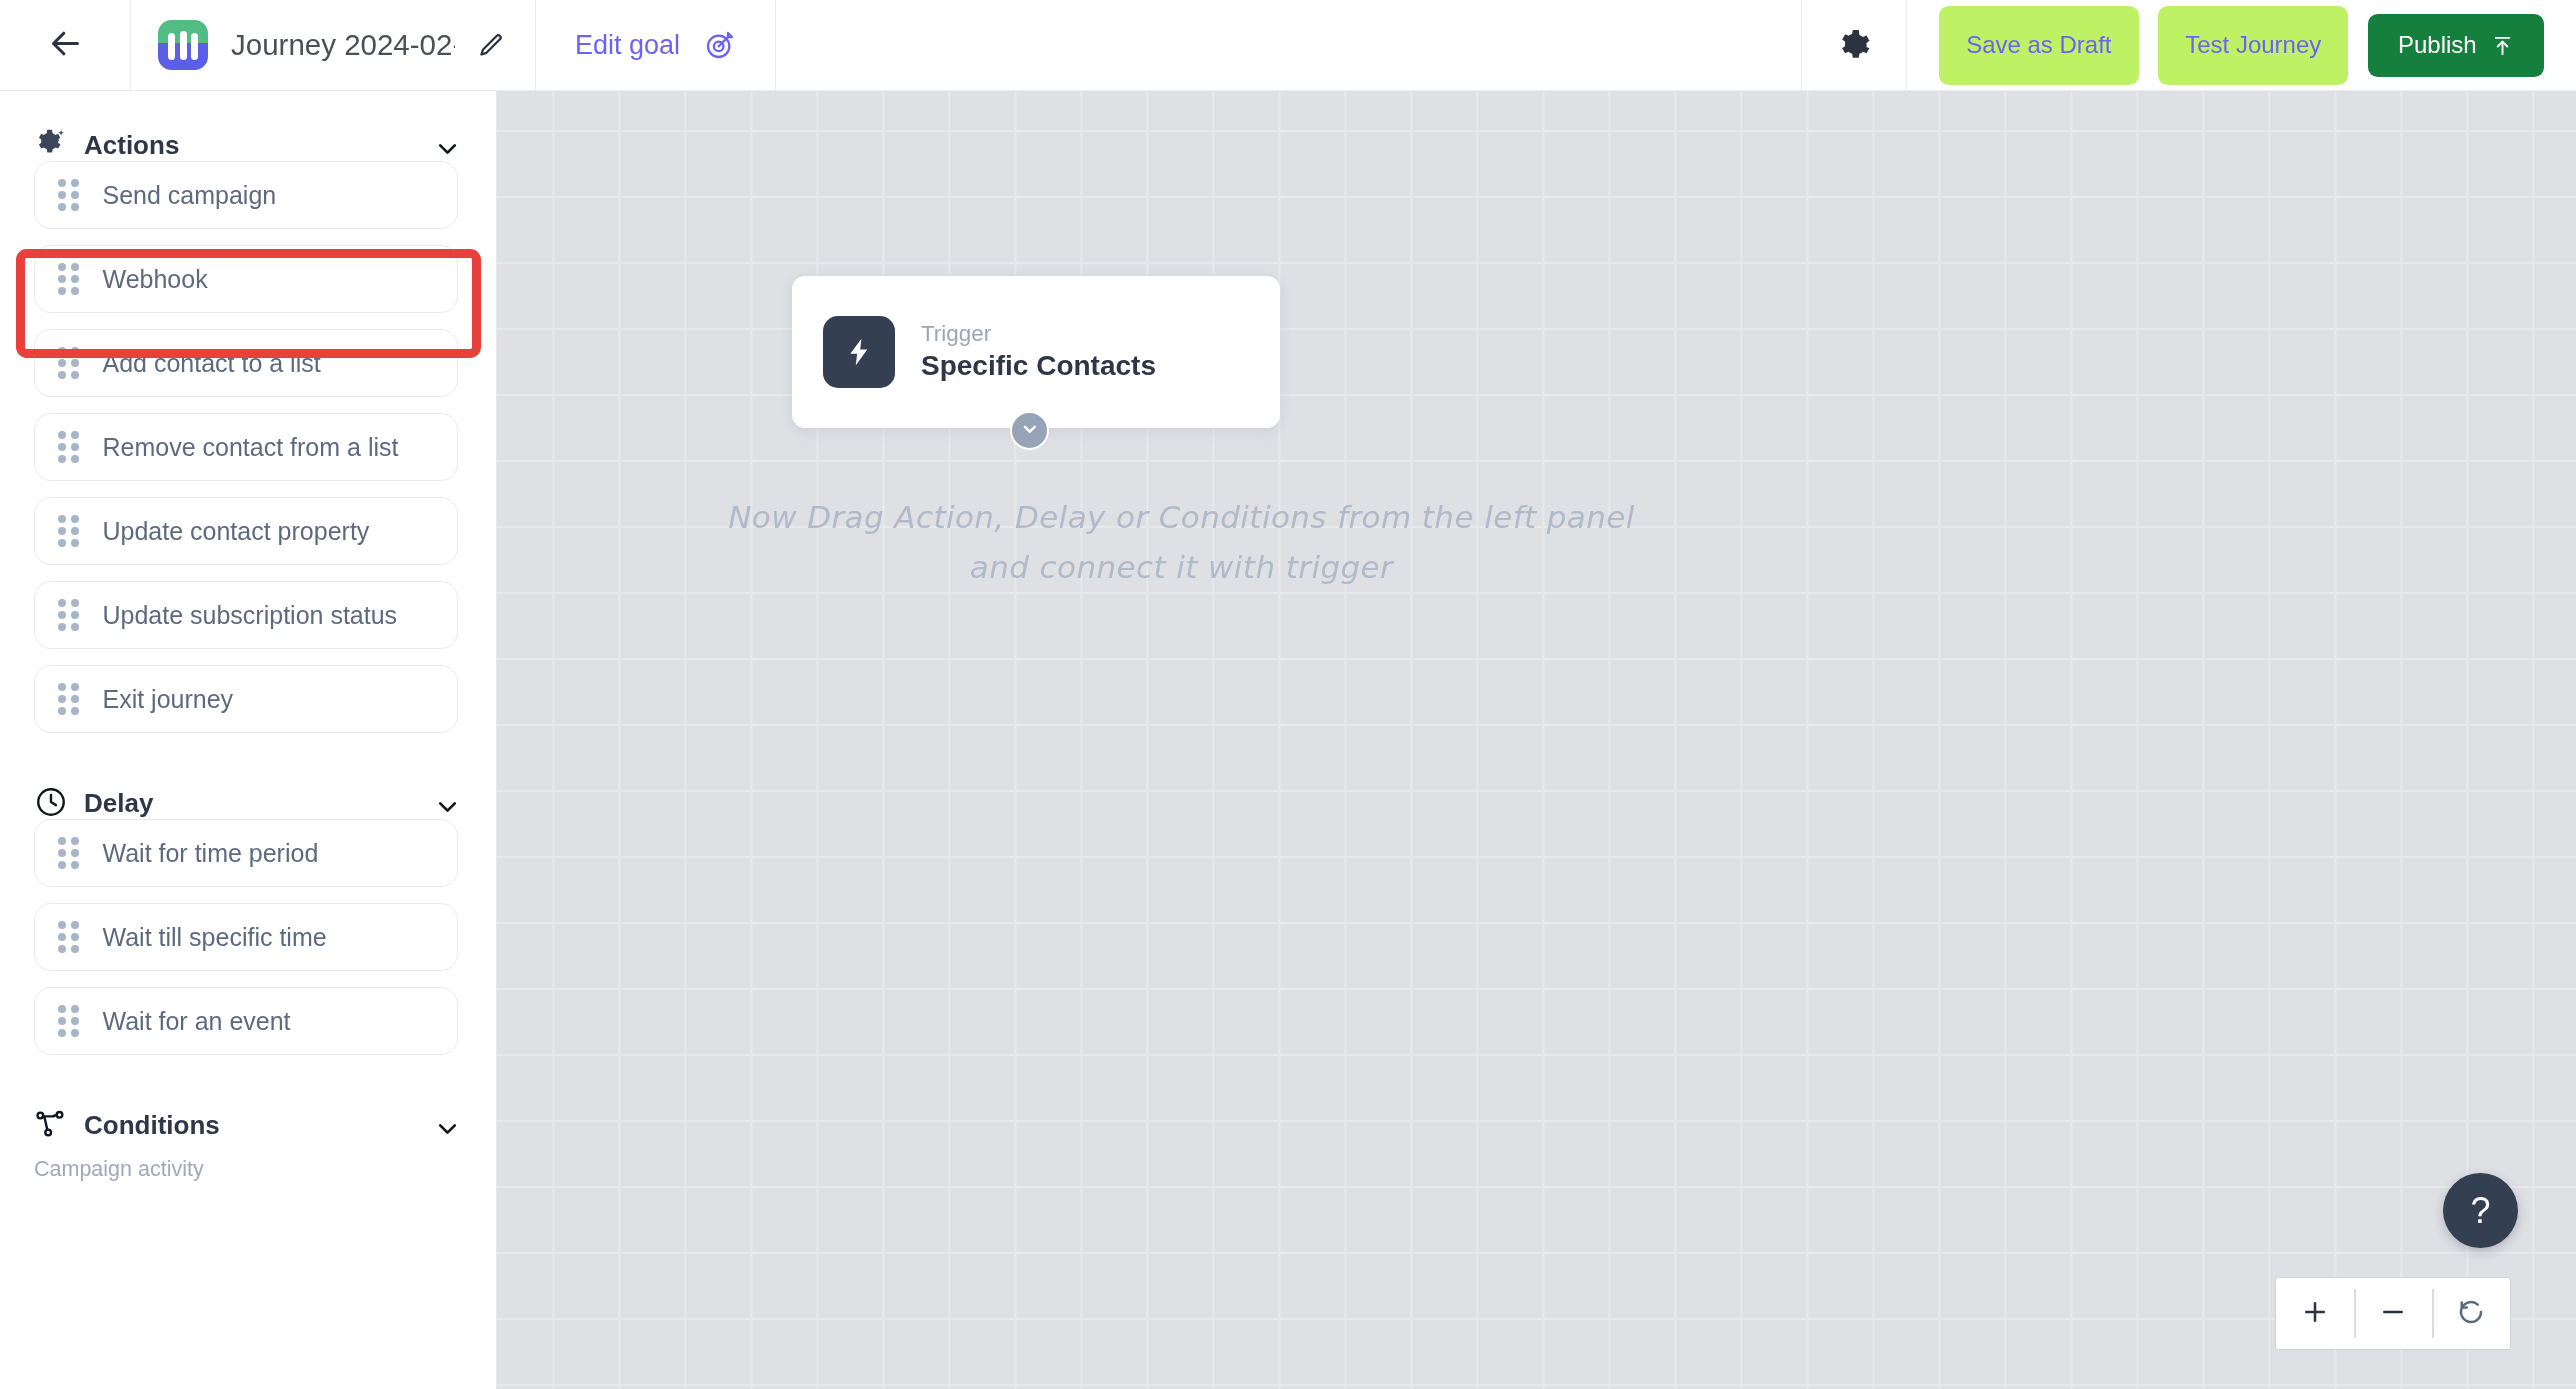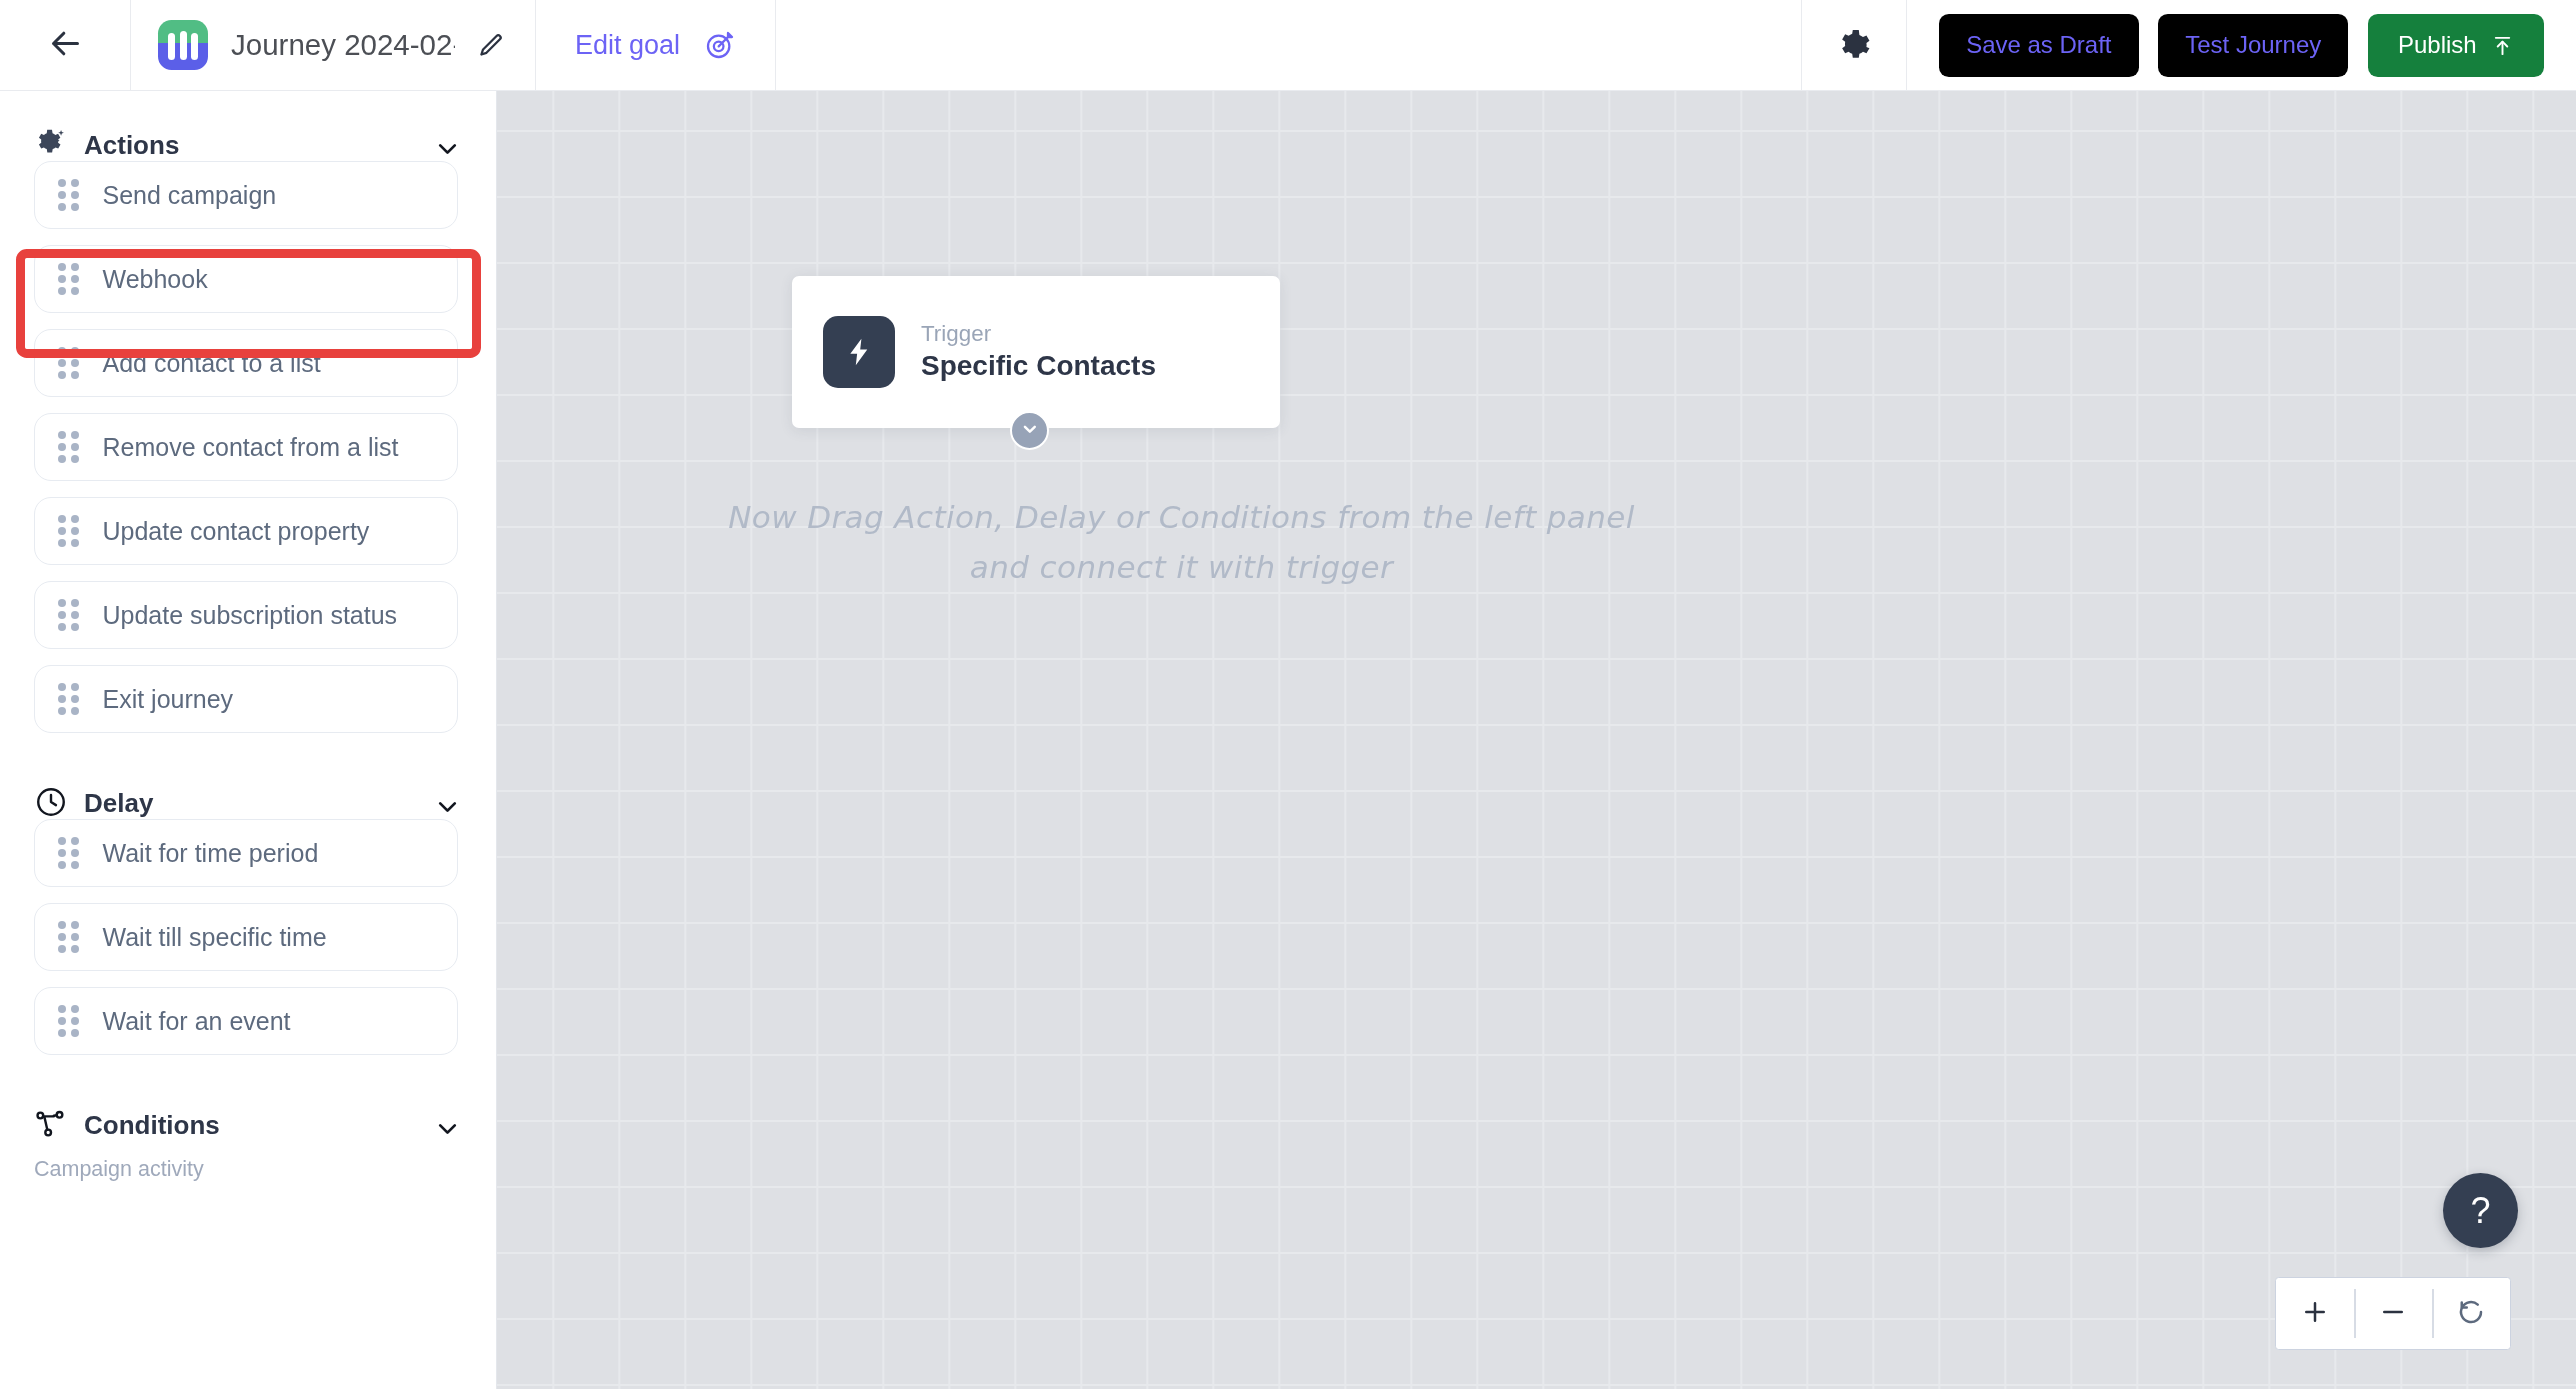--- a/index.html
+++ b/index.html
@@ -72,22 +72,22 @@
     display: flex; align-items: center; gap: 19.7px;
     padding: 0 32px 0 32px; height: 100%;
   }
   .btn {
     border: none; border-radius: 9.8px;
     font-family: "Liberation Sans", sans-serif;
     font-size: 24px; cursor: pointer; white-space: nowrap;
     display: flex; align-items: center; justify-content: center; gap: 14.3px;
   }
   .btn-ghost {
-    background: #000000; color: #6c63f5;
-    height: 63px; padding: 0 27px;
+    background: #bef264; color: #6c63f5;
+    height: 79px; padding: 0 27px;
   }
   .btn-primary {
     background: #15803d; color: #ffffff;
     height: 63px; padding: 0 30px;
   }
   .upload-icon { width: 23px; height: 23px; }
 
   
   .sidebar {
     position: absolute; top: 91px; left: 0;
@@ -160,21 +160,21 @@
       linear-gradient(to bottom, #e7e9ec 1.8px, transparent 1.8px);
     background-size: 66px 66px;
     background-position: -10.7px -27px;
     overflow: hidden;
   }
 
   .trigger-card {
     position: absolute; left: 295px; top: 185px;
     width: 488px; height: 152px;
     background: #ffffff;
-    border-radius: 7px;
+    border-radius: 13px;
     box-shadow: 0 2.7px 12.5px rgba(60,70,90,0.10);
     display: flex; align-items: center;
     cursor: pointer;
   }
   .trigger-badge {
     width: 72px; height: 72px; border-radius: 15px;
     background: #343f52;
     margin-left: 31px; flex: none;
     display: flex; align-items: center; justify-content: center;
   }

